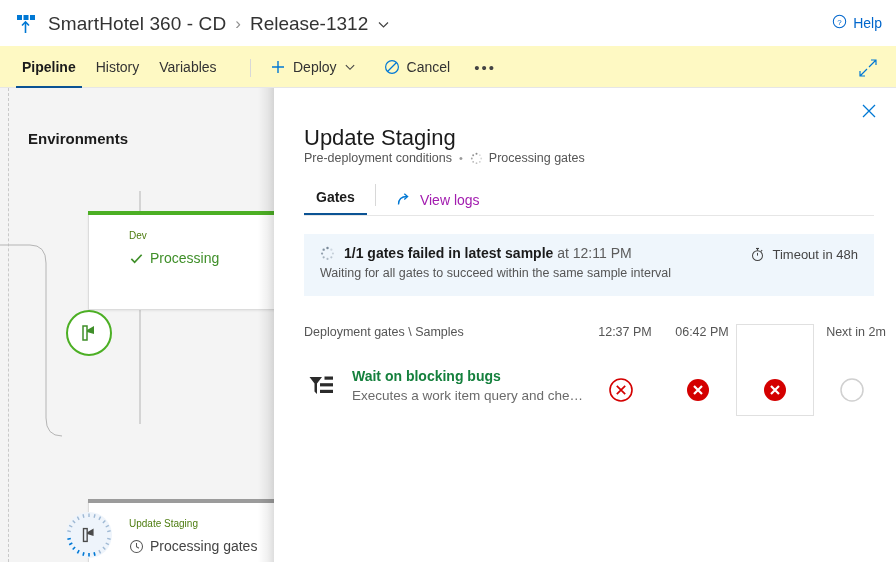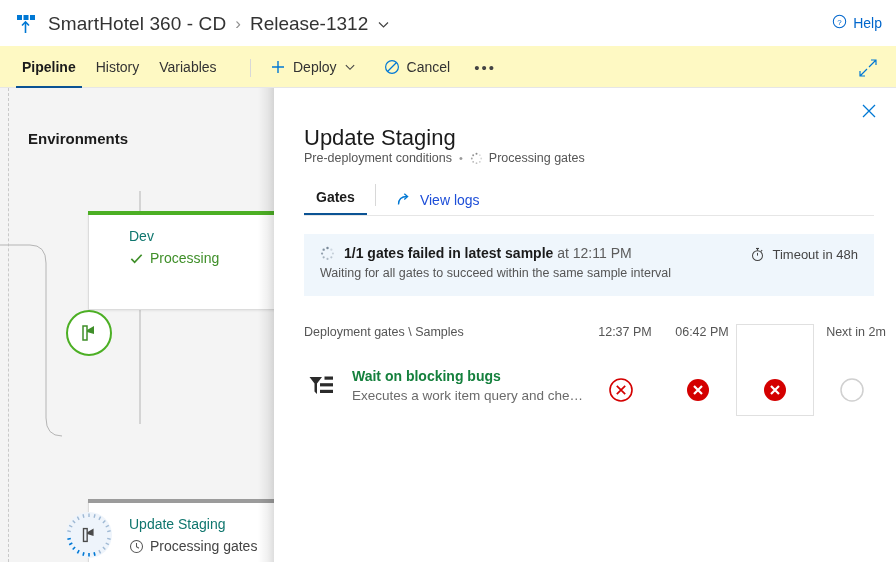--- a/index.html
+++ b/index.html
@@ -44,21 +44,21 @@
   .dashed-rail { position: absolute; left: 8px; top: 0; width: 0; height: 474px; border-left: 1px dashed #c9c9c9; }
   .env-title { position: absolute; left: 28px; top: 42px; font-size: 15px; font-weight: bold; color: #1b1b1b; }
 
   .env-card { position: absolute; background: #fff; border: 1px solid #dcdcdc; box-shadow: 0 1px 2px rgba(0,0,0,.07); }
   #card-dev { left: 88px; top: 124px; width: 220px; height: 98px; border-top: none; }
   #card-dev .topstripe { position: absolute; left: -1px; top: -1px; width: 220px; height: 4px; background: #4caf24; }
   #card-staging { left: 88px; top: 412px; width: 220px; height: 132px; border-top: none; }
   #card-staging .topstripe { position: absolute; left: -1px; top: -1px; width: 220px; height: 4px; background: #9b9b9b; }
 
   .card-body { padding: 14px 0 0 40px; }
-  .card-name { font-size: 14px; color: #0f766e; line-height: 20px; }
+  .card-name { font-size: 10px; color: #4d7c0f; line-height: 20px; }
   .card-status { display: flex; align-items: center; margin-top: 4px; font-size: 14px; }
   .card-status.ok { color: #3f8f29; }
   .card-status.proc { color: #444; }
   .card-status .sicon { display: inline-flex; margin-right: 6px; }
   .card-sub { margin-top: 11px; font-size: 12.5px; color: #7a7a7a; }
 
   .env-badge { position: absolute; width: 46px; height: 46px; border-radius: 50%; background: #fff; display: flex; align-items: center; justify-content: center; }
   #badge-dev { left: 66px; top: 222px; border: 2px solid #4caf24; }
   #badge-staging { left: 66px; top: 424px; background: #eef4fb; }
 
@@ -73,21 +73,21 @@
   .panel-title { position: absolute; left: 30px; top: 37px; font-size: 22px; color: #1b1b1b; font-weight: 400; }
   .panel-subtitle { position: absolute; left: 30px; top: 63px; display: flex; align-items: center; font-size: 12.5px; color: #555; }
   .sub-dot { margin: 0 7px; color: #999; font-size: 11px; }
   .sub-spin { display: inline-flex; margin-right: 6px; }
 
   .panel-tabs { position: absolute; left: 30px; top: 96px; width: 570px; height: 32px; border-bottom: 1px solid #e6e6e6; display: flex; align-items: flex-start; }
   .ptab { position: relative; font-size: 14px; color: #1b1b1b; padding: 0 12px; height: 31px; line-height: 26px; cursor: pointer; }
   .ptab.active { font-weight: bold; }
   .ptab.active::after { content: ""; position: absolute; left: 0; right: 0; bottom: 0; height: 2px; background: #0b5394; }
   .ptab-div { width: 1px; height: 22px; background: #d8d8d8; margin: 0 8px; }
-  .ptab.link { display: flex; align-items: center; color: #1d4ed8; }
+  .ptab.link { display: flex; align-items: center; color: #a21caf; }
   .ptab.link .gi { display: inline-flex; margin-right: 8px; color: #0078d4; }
 
   .banner { position: absolute; left: 30px; top: 146px; width: 570px; height: 62px; background: #eff6fc; padding: 11px 16px 0 16px; }
   .banner-row { display: flex; align-items: center; }
   .banner-spin { display: inline-flex; margin-right: 9px; }
   .banner-main { font-size: 14px; color: #1b1b1b; }
   .banner-main b { font-weight: bold; }
   .banner-time { color: #5c5c5c; }
   .banner-sub { margin-top: 5px; margin-left: 0; font-size: 12.5px; color: #555; }
   .banner-timeout { position: absolute; right: 16px; top: 13px; display: flex; align-items: center; font-size: 13px; color: #444; }

